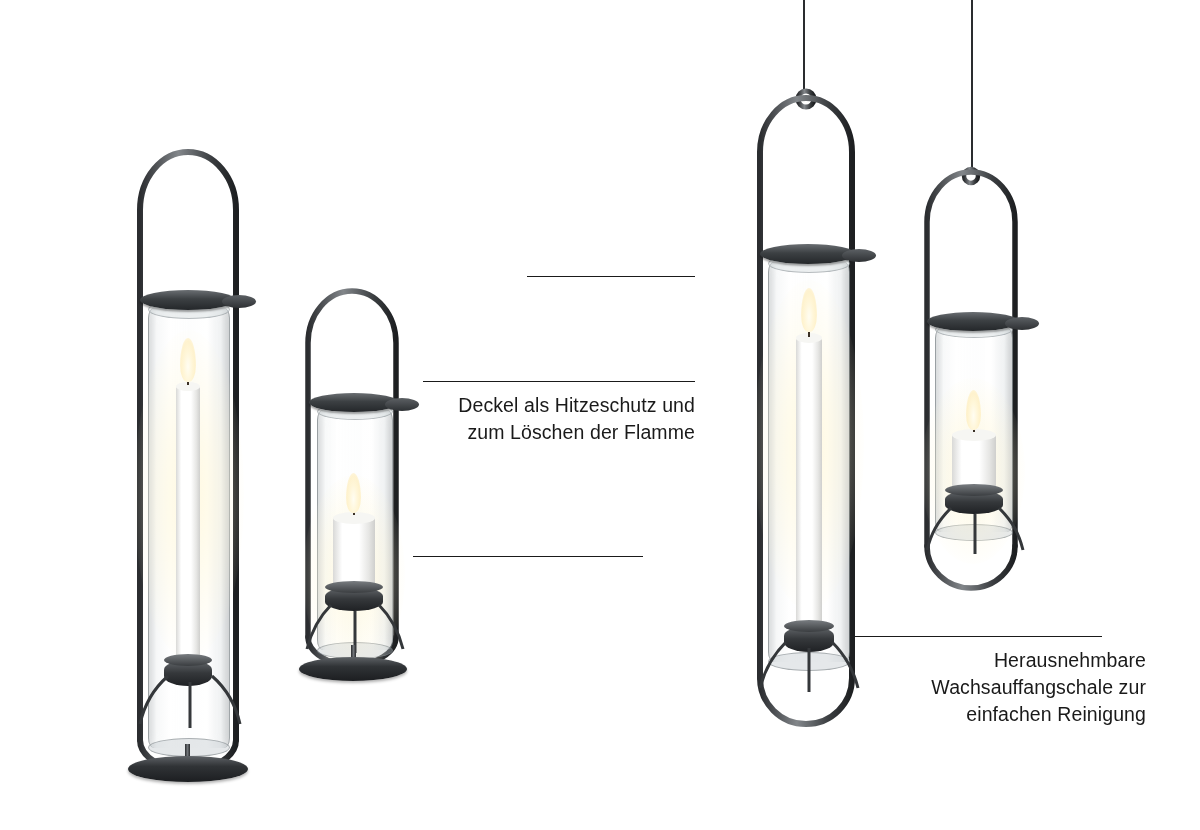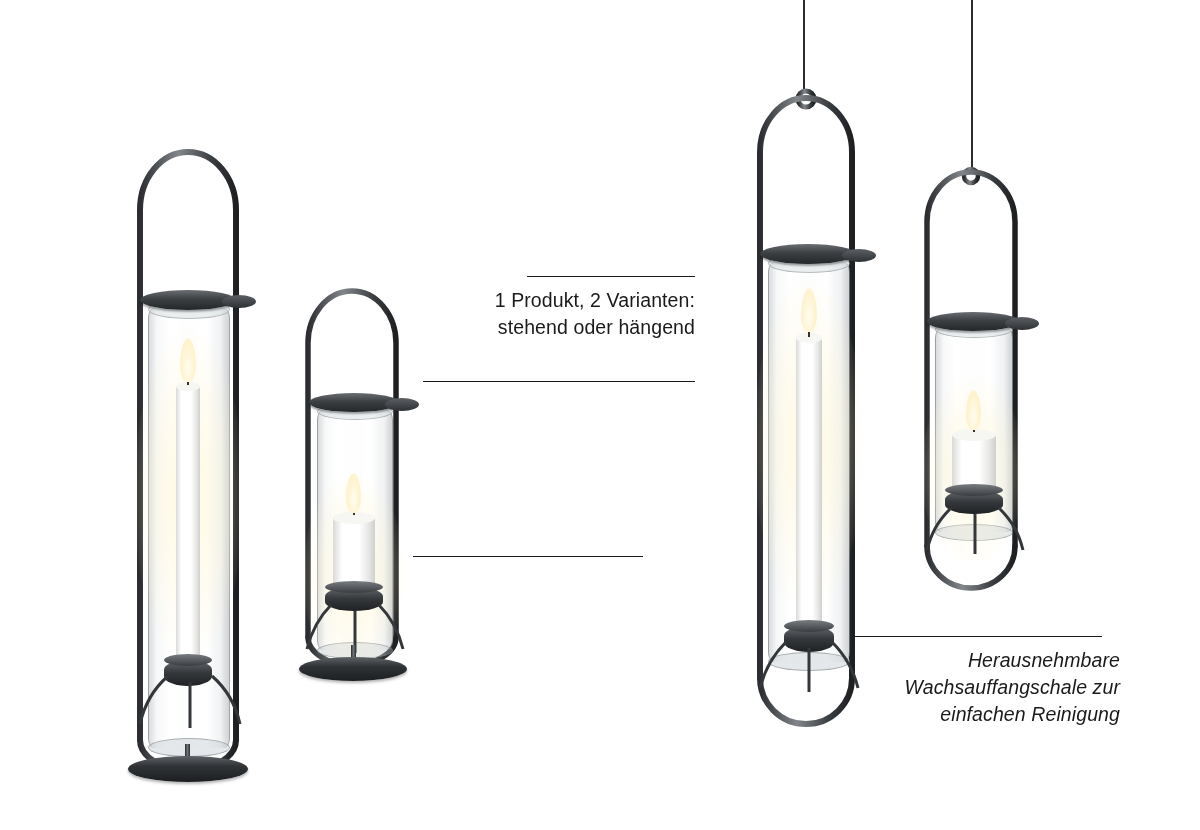--- a/index.html
+++ b/index.html
@@ -310,25 +310,25 @@
       <path d="M32,8 C18,22 12,34 8,50" stroke="#34373a" stroke-width="3" fill="none"></path>
       <path d="M80,8 C94,22 100,34 104,50" stroke="#34373a" stroke-width="3" fill="none"></path>
       <path d="M56,14 L56,54" stroke="#34373a" stroke-width="3" fill="none"></path>
     </svg>
 
     <div class="lid" style="left:22px; top:152px; width:92px; height:19px;"></div>
     <div class="lid-tab" style="left:100px; top:157px; width:34px; height:13px;"></div>
   </div>
 
   <div class="rule" style="left:527px; top:276px; width:168px;"></div>
-  <div class="annotation ann-right" style="left:395px; top:287px; width:300px;">1 Produkt, 2 Varianten:
-stehend oder hängend</div>
 
   <div class="rule" style="left:423px; top:381px; width:272px;"></div>
+  <div class="annotation ann-right" style="left:345px; top:392px; width:350px;">Deckel als Hitzeschutz und
+zum Löschen der Flamme</div>
 
   <div class="rule" style="left:413px; top:556px; width:230px;"></div>
 
   <div class="rule" style="left:855px; top:636px; width:247px;"></div>
-  <div class="annotation ann-right" style="left:808px; top:647px; width:312px;font-style:italic;">Herausnehmbare
+  <div class="annotation ann-right" style="left:834px; top:647px; width:312px;">Herausnehmbare
 Wachsauffangschale zur
 einfachen Reinigung</div>
 
 </div>
 
 </body></html>

